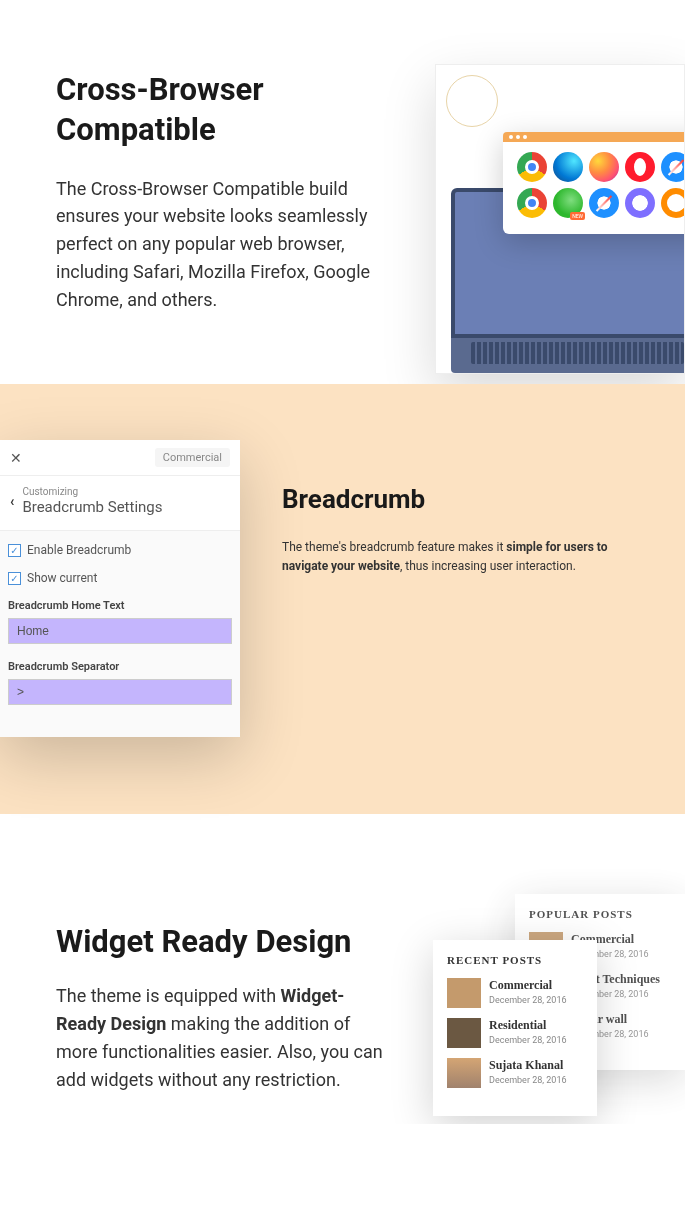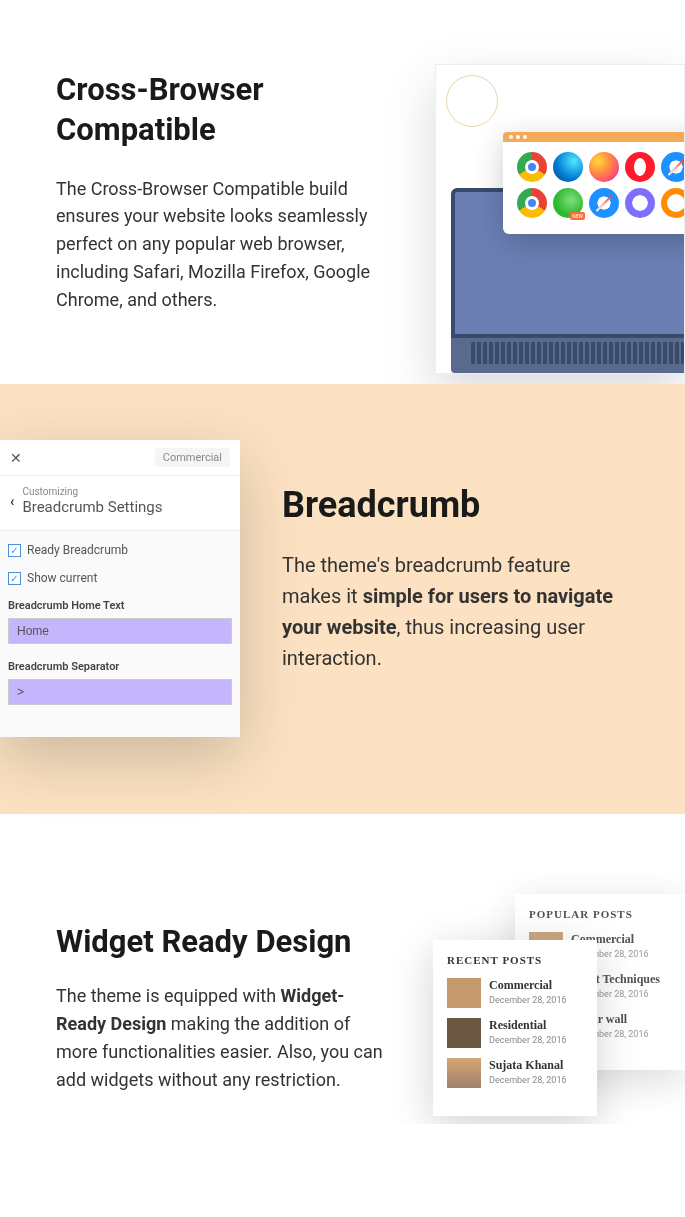--- a/index.html
+++ b/index.html
@@ -50,22 +50,22 @@
 .panel-crumb { display:flex; align-items:center; gap:8px; padding:10px 10px 14px; border-bottom:1px solid #eee; }
 .panel-back { font-size:14px; color:#333; font-weight:bold;}
 .panel-crumb-txt .small { font-size:10px; color:#888; display:block; }
 .panel-crumb-txt .big { font-size:15px; color:#555; }
 .panel-body { padding:12px 8px 20px; background:#fafafa; }
 .chk { display:flex; align-items:center; gap:6px; margin-bottom:14px; font-size:12px; color:#555;}
 .chk-box { width:13px; height:13px; border:1px solid #4a90d9; background:#fff; display:flex; align-items:center; justify-content:center; color:#4a90d9; font-size:10px;}
 .fld-label { font-size:11px; color:#444; font-weight:600; margin-bottom:6px; margin-top:4px;}
 .fld-input { width:100%; border:1px solid #ccc; padding:5px 8px; font-size:12px; background:#c4b5fd; margin-bottom:12px; color:#555;}
 .s2-text { margin-left: 282px; }
-.s2-title { font-size: 36px; font-weight: 700; color: #1a1a1a; margin-bottom: 24px; }
-.s2-body { font-size: 20px; color: #333; line-height: 1.55; }
+.s2-title { font-size: 26px; font-weight: 700; color: #1a1a1a; margin-bottom: 24px; }
+.s2-body { font-size: 12px; color: #333; line-height: 1.55; }
 .s2-body .bold { font-weight: 700; }
 
 
 .section3 { display: flex; padding: 70px 0 30px 56px; position: relative; }
 .s3-text { flex: 0 0 338px; margin-top: 39px; }
 .s3-title { font-size: 31px; font-weight: 700; color: #1a1a1a; margin-bottom: 22px; }
 .s3-body { font-size: 18px; color: #333; line-height: 1.55; }
 .s3-body .bold { font-weight: 700; }
 .s3-img { position:absolute; right:0; top:80px; width:260px; height:280px;}
 .widget-card { position:absolute; background:#fff; box-shadow: 0 10px 40px rgba(0,0,0,0.18); padding:14px 14px 18px; }
@@ -130,21 +130,21 @@
     <div class="panel-crumb">
       <span class="panel-back">‹</span>
       <div class="panel-crumb-txt">
         <span class="small">Customizing</span>
         <span class="big">Breadcrumb Settings</span>
       </div>
     </div>
     <div class="panel-body">
       <div class="chk">
         <span class="chk-box">✓</span>
-        <span>Ready Breadcrumb</span>
+        <span>Enable Breadcrumb</span>
       </div>
       <div class="chk">
         <span class="chk-box">✓</span>
         <span>Show current</span>
       </div>
       <div class="fld-label">Breadcrumb Home Text</div>
       <input class="fld-input" value="Home" style="">
       <div class="fld-label">Breadcrumb Separator</div>
       <input class="fld-input" value="&gt;" style="">
     </div>

